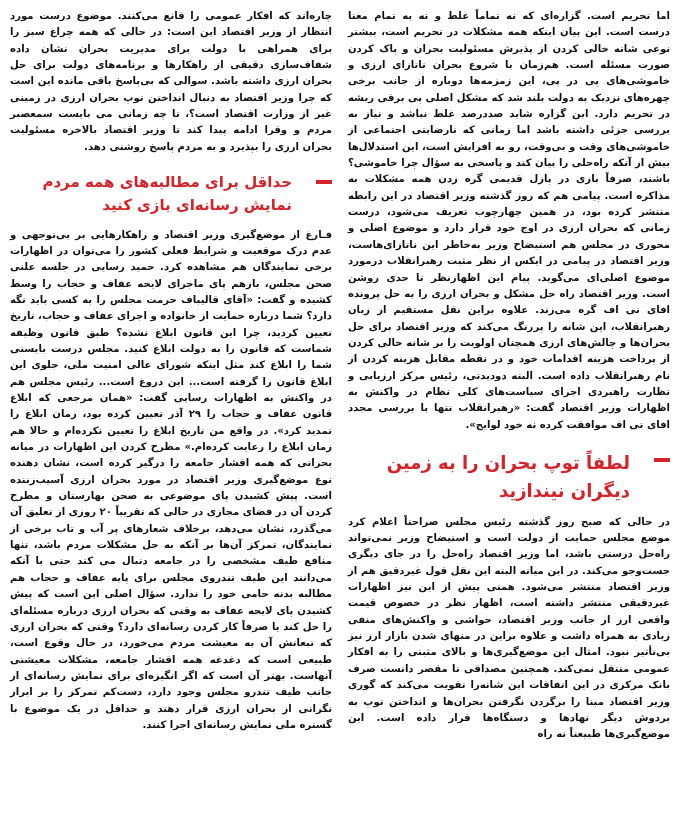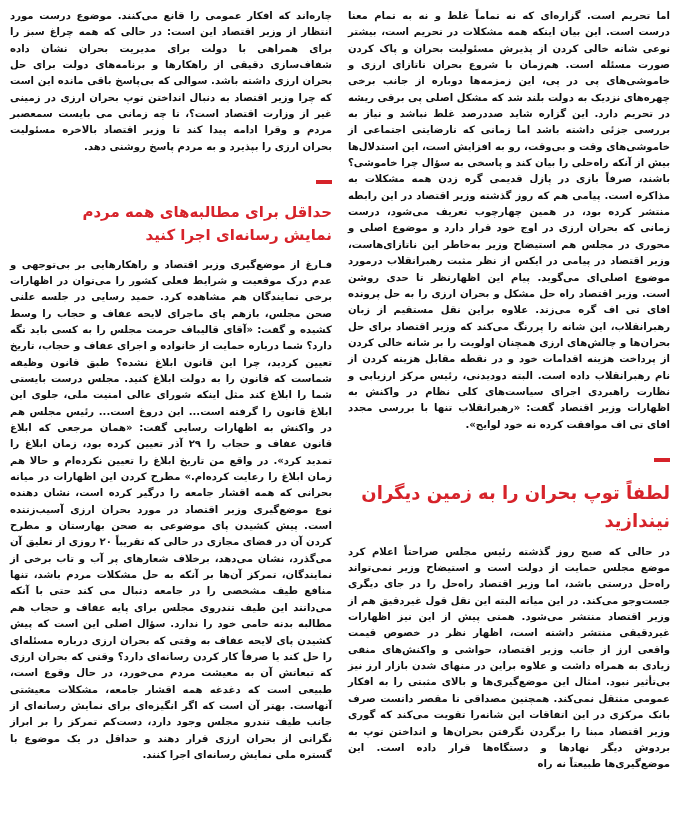--- a/index.html
+++ b/index.html
@@ -41,23 +41,23 @@
     text-align: justify;
     text-justify: inter-word;
     color: #101010;
     font-weight: bold;
   }
   p.body:last-child {
     margin-bottom: 0;
   }
   .headline {
     display: flex;
-    flex-direction: column;
+    flex-direction: row;
     align-items: flex-start;
-    gap: 17px;
+    gap: 24px;
     margin: 9px 0 9px 0;
   }
   .headline .bar {
     flex: 0 0 auto;
     width: 16px;
     height: 4px;
     background: #d6232a;
     margin-top: 9px;
   }
   .headline .htext {
@@ -93,21 +93,21 @@
       <p class="body">در حالی که صبح روز گذشته رئیس مجلس صراحتاً اعلام کرد موضع مجلس حمایت از دولت است و استیضاح وزیر نمی‌تواند راه‌حل درستی باشد، اما وزیر اقتصاد راه‌حل را در جای دیگری جست‌وجو می‌کند. در این میانه البته این نقل قول غیردقیق هم از وزیر اقتصاد منتشر می‌شود. همتی پیش از این نیز اظهارات غیردقیقی منتشر داشته است، اظهار نظر در خصوص قیمت واقعی ارز از جانب وزیر اقتصاد، حواشی و واکنش‌های منفی زیادی به همراه داشت و علاوه براین در منهای شدن بازار ارز نیز بی‌تأثیر نبود. امثال این موضع‌گیری‌ها و بالای مثبتی را به افکار عمومی منتقل نمی‌کند. همچنین مصداقی نا مقصر دانست صرف بانک مرکزی در این اتفاقات این شانه‌را تقویت می‌کند که گوری وزیر اقتصاد مبنا را برگردن نگرفتن بحران‌ها و انداختن توپ به بردوش دیگر نهادها و دستگاه‌ها قرار داده است. این موضع‌گیری‌ها طبیعتاً نه راه</p>
     </div>
 
     <div class="col">
       <p class="body">چاره‌اند که افکار عمومی را قانع می‌کنند. موضوع درست مورد انتظار از وزیر اقتصاد این است: در حالی که همه چراغ سبز را برای همراهی با دولت برای مدیریت بحران نشان داده شفاف‌سازی دقیقی از راهکارها و برنامه‌های دولت برای حل بحران ارزی داشته باشد. سوالی که بی‌پاسخ باقی مانده این است که چرا وزیر اقتصاد به دنبال انداختن توپ بحران ارزی در زمینی غیر از وزارت اقتصاد است؟، تا چه زمانی می بایست سمعصبر مردم و وقرا ادامه پیدا کند تا وزیر اقتصاد بالاخره مسئولیت بحران ارزی را بپذیرد و به مردم پاسخ روشنی دهد.</p>
 
       <div class="headline two-line">
         <span class="bar"></span>
         <span class="htext">
           <span class="hl-line">حداقل برای مطالبه‌های همه مردم</span>
-          <span class="hl-line">نمایش رسانه‌ای اجرا کنید</span>
+          <span class="hl-line">نمایش رسانه‌ای بازی کنید</span>
         </span>
       </div>
 
       <p class="body">فـارغ از موضع‌گیری وزیر اقتصاد و راهکارهایی بر بی‌توجهی و عدم درک موقعیت و شرایط فعلی کشور را می‌توان در اظهارات برخی نمایندگان هم مشاهده کرد. حمید رسایی در جلسه علنی صحن مجلس، بازهم پای ماجرای لایحه عفاف و حجاب را وسط کشیده و گفت: «آقای قالیباف حرمت مجلس را به کسی باید نگه دارد؟ شما درباره حمایت از خانواده و اجرای عفاف و حجاب، تاریخ تعیین کردید، چرا این قانون ابلاغ نشده؟ طبق قانون وظیفه شماست که قانون را به دولت ابلاغ کنید. مجلس درست بایستی شما را ابلاغ کند مثل اینکه شورای عالی امنیت ملی، جلوی این ابلاغ قانون را گرفته است... این دروغ است... رئیس مجلس هم در واکنش به اظهارات رسایی گفت: «همان مرجعی که ابلاغ قانون عفاف و حجاب را ۲۹ آذر تعیین کرده بود، زمان ابلاغ را تمدید کرد». در واقع من تاریخ ابلاغ را تعیین نکرده‌ام و حالا هم زمان ابلاغ را رعایت کرده‌ام.» مطرح کردن این اظهارات در میانه بحرانی که همه اقشار جامعه را درگیر کرده است، نشان دهنده نوع موضع‌گیری وزیر اقتصاد در مورد بحران ارزی آسیب‌زننده است. پیش کشیدن پای موضوعی به صحن بهارستان و مطرح کردن آن در فضای مجازی در حالی که تقریباً ۲۰ روزی از تعلیق آن می‌گذرد، نشان می‌دهد، برخلاف شعار‌های پر آب و تاب برخی از نمایندگان، تمرکز آن‌ها بر آنکه به حل مشکلات مردم باشد، تنها منافع طیف مشخصی را در جامعه دنبال می کند حتی با آنکه می‌دانند این طیف تندروی مجلس برای پایه عفاف و حجاب هم مطالبه بدنه حامی خود را ندارد. سؤال اصلی این است که پیش کشیدن پای لایحه عفاف به وقتی که بحران ارزی درباره مسئله‌ای را حل کند یا صرفاً کار کردن رسانه‌ای دارد؟ وقتی که بحران ارزی که تبعاتش آن به معیشت مردم می‌خورد، در حال وقوع است، طبیعی است که دغدغه همه اقشار جامعه، مشکلات معیشتی آنهاست. بهتر آن است که اگر انگیزه‌ای برای نمایش رسانه‌ای از جانب طیف تندرو مجلس وجود دارد، دست‌کم تمرکز را بر ابراز نگرانی از بحران ارزی قرار دهند و حداقل در یک موضوع با گستره ملی نمایش رسانه‌ای اجرا کنند.</p>
     </div>
 
   </div>
 </div>
 
 </body></html>

